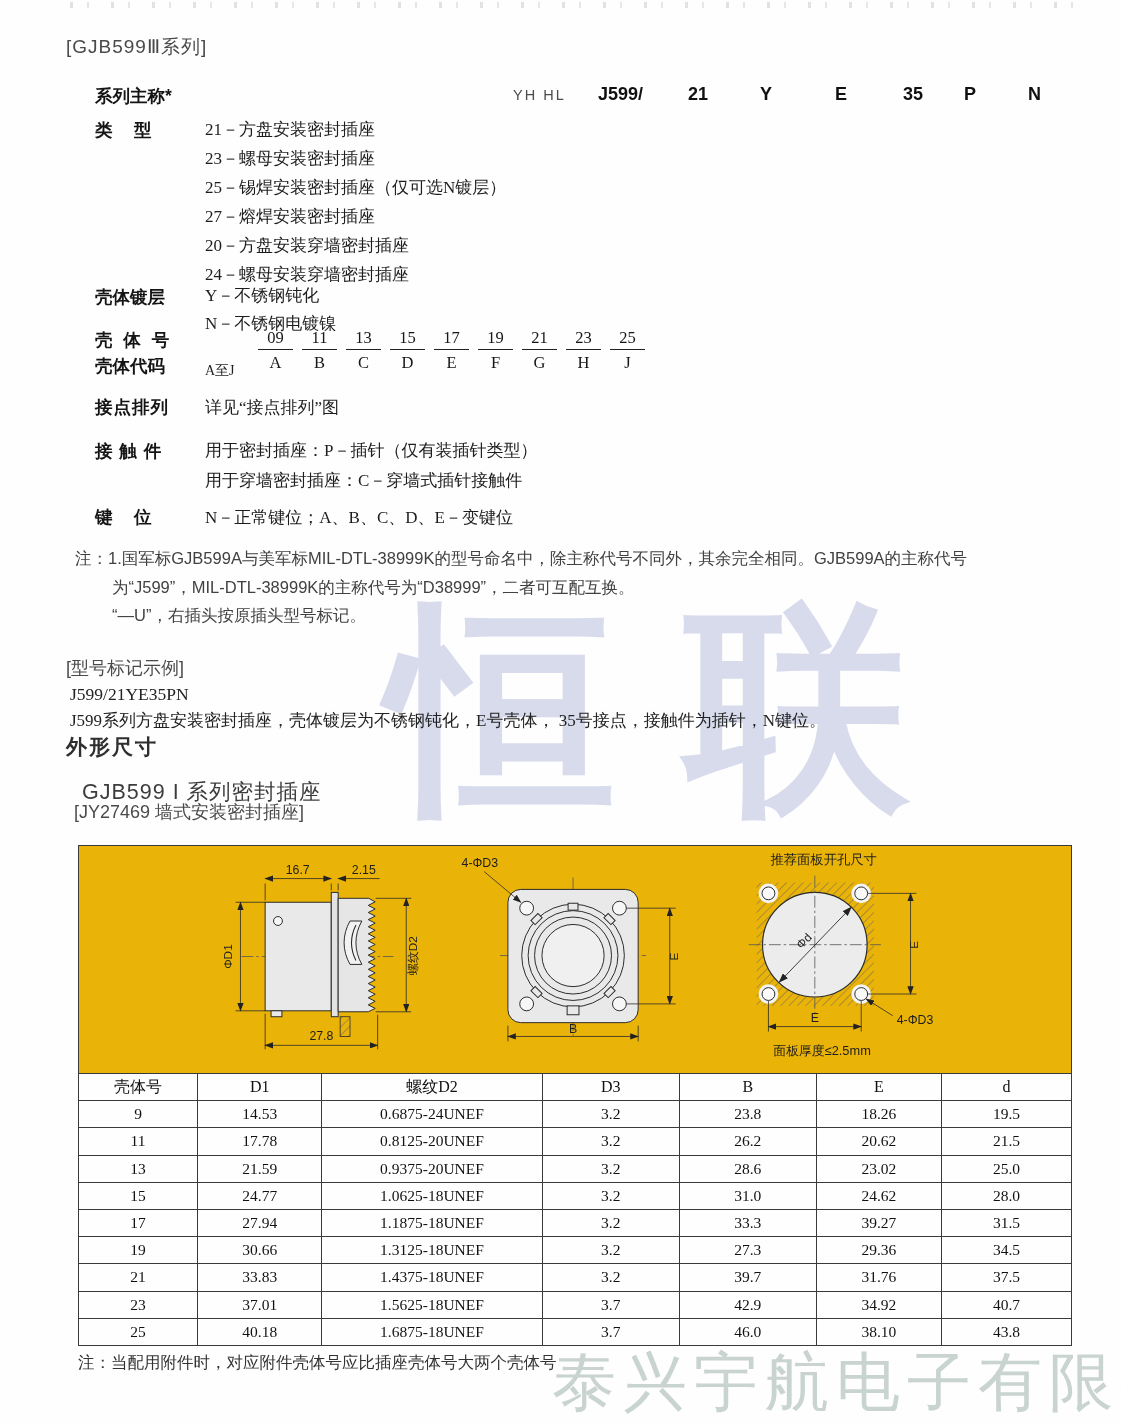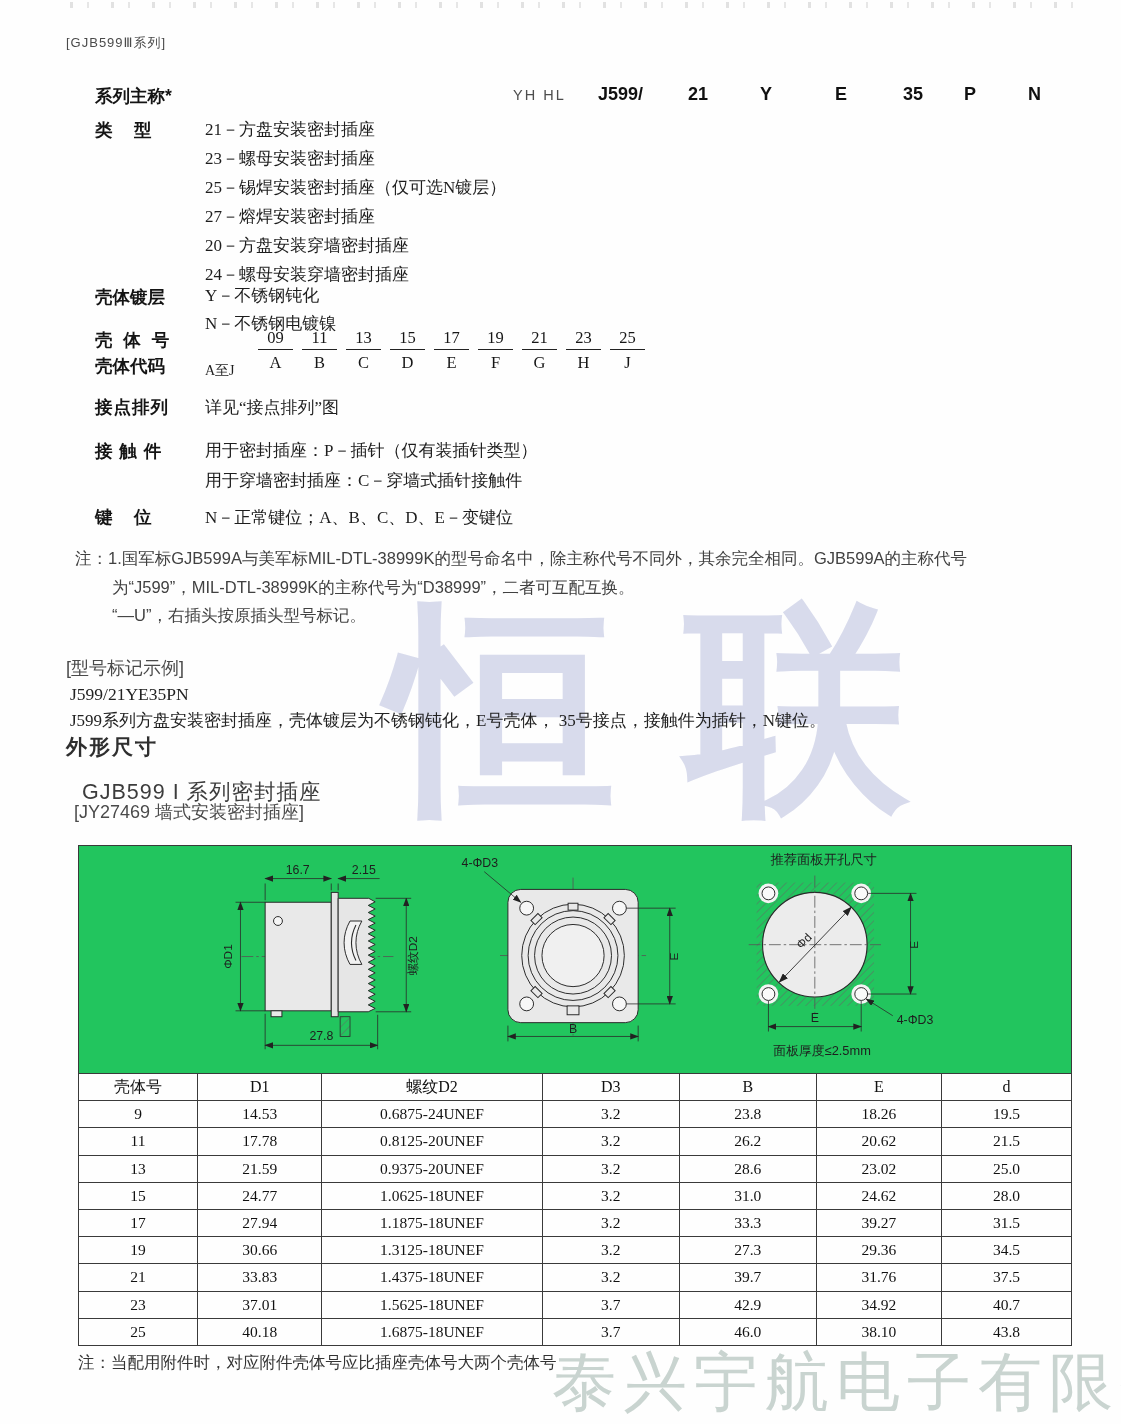--- a/index.html
+++ b/index.html
@@ -7,21 +7,21 @@
         font-family:"Liberation Sans",sans-serif;color:#1f1f1f;}
   .abs{position:absolute;}
   
   .wm-center{left:390px;top:596px;font-family:"DejaVu Serif",serif;font-weight:600;
              font-size:225px;line-height:1;letter-spacing:70px;color:#d8dbec;white-space:nowrap;}
   .wm-company{left:552px;top:1350px;font-family:"DejaVu Serif",serif;font-weight:400;
               font-size:64px;line-height:1;letter-spacing:7px;color:#c9d4d0;white-space:nowrap;}
   .cutoff{left:70px;top:2px;width:1010px;height:6px;opacity:.28;
           background:repeating-linear-gradient(90deg,#999 0 3px,transparent 3px 17px,#aaa 17px 19px,transparent 19px 41px);}
   
-  .series-tag{left:66px;top:34px;font-size:13px;letter-spacing:1px;color:#4a4a4a;}
+  .series-tag{left:66px;top:34px;font-size:19px;letter-spacing:1px;color:#4a4a4a;}
   .lbl{font-weight:700;font-size:17.5px;color:#141414;}
   .ser{font-family:"Liberation Serif",serif;font-size:17px;color:#1d1d1d;}
   
   .row-desig{left:0;top:84px;width:1121px;height:30px;}
   .row-desig .lbl{position:absolute;left:95px;top:0;}
   .yh{position:absolute;left:513px;top:3px;font-size:14.5px;color:#4d4d4d;letter-spacing:2px;}
   .desig span{position:absolute;top:0;font-weight:600;font-size:18px;color:#101010;}
   .desig span:nth-of-type(1){left:598px}.desig span:nth-of-type(2){left:688px}
   .desig span:nth-of-type(3){left:760px}.desig span:nth-of-type(4){left:835px}
   .desig span:nth-of-type(5){left:903px}.desig span:nth-of-type(6){left:964px}
@@ -55,21 +55,21 @@
   .notes div{line-height:28.5px;}
   .n1{margin-left:75px;}.n2{margin-left:112px;}.n3{margin-left:95px;}.n4{margin-left:112px;}
   .ex-h{left:66px;top:656px;font-size:18px;color:#4a4a4a;}
   .ex-code{left:70px;top:684px;font-family:"Liberation Serif",serif;font-size:17.5px;color:#222;}
   .ex-desc{left:70px;top:709px;font-family:"Liberation Serif",serif;font-size:17px;color:#222;}
   .outline-h{left:66px;top:733px;font-size:21px;font-weight:700;color:#2e2e2e;letter-spacing:2px;}
   .s1-title{left:82px;top:765px;font-size:21.5px;color:#3c3c3c;letter-spacing:1px;margin-top:12px;}
   .s1-sub{left:74px;top:800px;font-size:18px;color:#4a4a4a;}
   
   .frame{left:78px;top:845px;width:994px;}
-  .drawarea{border:1.3px solid #3a3a3a;border-bottom:none;height:228px;background:#22c55e;box-sizing:border-box;}
+  .drawarea{border:1.3px solid #3a3a3a;border-bottom:none;height:228px;background:#eab308;box-sizing:border-box;}
   table{width:100%;border-collapse:collapse;table-layout:fixed;}
   th,td{border:1.3px solid #3a3a3a;height:26.2px;text-align:center;
         font-family:"Liberation Serif",serif;font-size:15.5px;font-weight:400;color:#111;padding:0;}
   thead th{font-size:16px;}
   .tbl-note{left:78px;top:1352px;font-size:16.5px;color:#333;}
   svg text{fill:#1e1e1e;font-size:12.5px;font-family:"Liberation Sans",sans-serif;}
   svg .rot{font-size:12px;}
 </style>
 </head>
 <body>

